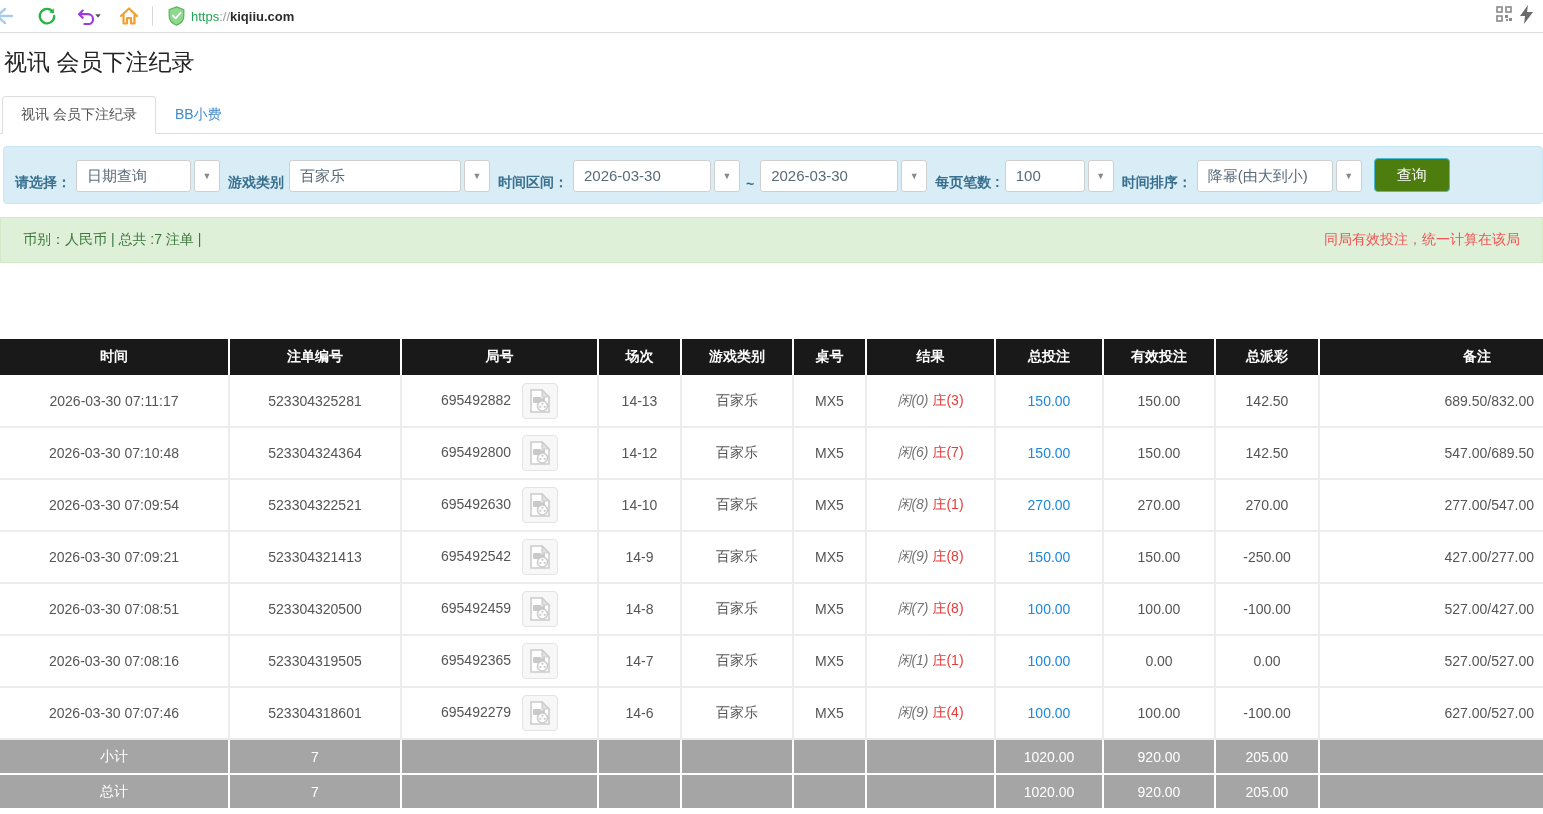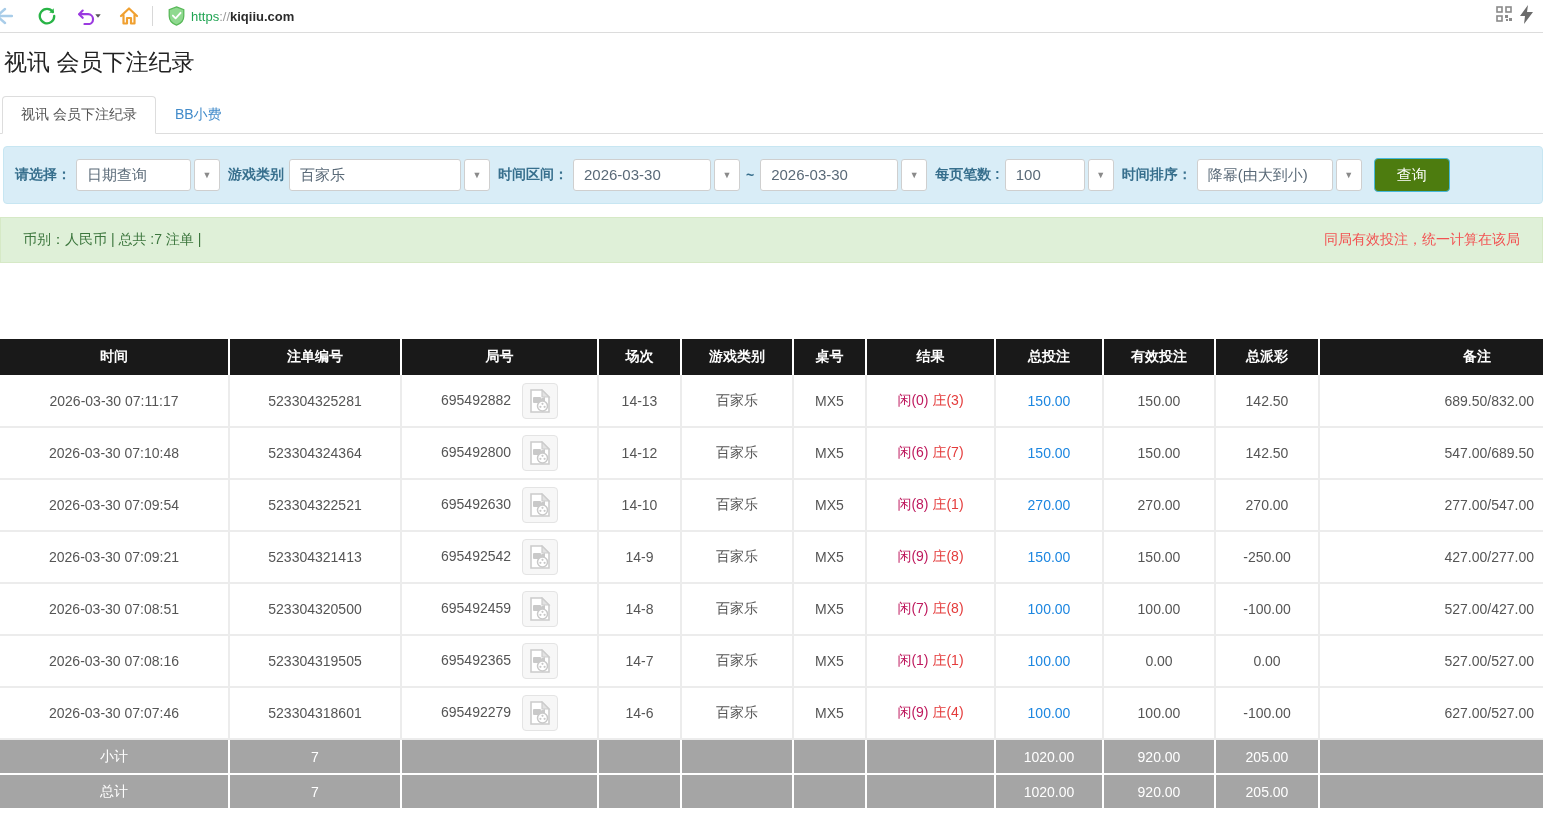--- a/index.html
+++ b/index.html
@@ -22,21 +22,21 @@
   .right-icos { display:flex; align-items:center; gap:8px; flex:0 0 auto; margin-left:4px; }
   
   .page-title { margin:16px 0 0 4px; font-size:23px; line-height:27px; color:#222; }
   .tabs { display:flex; margin-top:20px; border-bottom:1px solid #ddd; padding-left:2px; font-size:14px; }
   .tab { padding:9px 18px; cursor:pointer; margin-bottom:-1px; }
   .tab.active { color:#555; background:#fff; border:1px solid #ddd; border-bottom:1px solid #fff; border-radius:4px 4px 0 0; }
   .tab.inactive { color:#428bca; border:1px solid transparent; }
   
   .filter-bar {
     margin:12px 0 0 3px; background:#d9edf7; border:1px solid #c7e6f2; border-radius:4px;
-    padding:11px 8px; display:flex; align-items:center; white-space:nowrap; overflow:hidden;
+    padding:11px 8px; display:flex; align-items:flex-end; white-space:nowrap; overflow:hidden;
     font-size:14px;
   }
   .flabel { font-weight:bold; color:#376f8d; margin:0 5px 0 8px; flex:0 0 auto; }
   .combo { display:inline-flex; flex:0 0 auto; height:32px; }
   .combo .text {
     background:#fff; border:1px solid #cfcfcf; border-radius:3px; padding:0 10px;
     line-height:30px; color:#5a6a78; font-size:15px; overflow:hidden; cursor:pointer;
   }
   .combo .arrow {
     width:26px; background:#fff; border:1px solid #cfcfcf; border-radius:3px; margin-left:3px;
@@ -66,21 +66,21 @@
     height:52px; text-align:center; color:#555; background:#fff;
     border-right:2px solid #ececec; border-bottom:2px solid #ececec; padding:0 4px;
     overflow:hidden; white-space:nowrap;
   }
   .bet-table tbody td:last-child { border-right:none; text-align:right; padding-right:9px; }
   .bet-table tfoot td {
     height:35px; text-align:center; color:#fff; background:#a5a5a5; font-size:14px;
     border-right:2px solid #fff; border-bottom:2px solid #fff; padding:0 4px;
   }
   .bet-table tfoot td:last-child { border-right:none; }
-  .res-player { color:#be185d; }
+  .res-player { color:#737373;font-style:italic; }
   .res-banker { color:#e43b3b; }
   .bet-link { color:#1c86e0; cursor:pointer; }
   .neg { color:#ed1c24; }
   .video-btn {
     display:inline-flex; align-items:center; justify-content:center;
     width:36px; height:36px; background:#f7f7f7; border:1px solid #e4e4e4; border-radius:4px;
     margin-left:7px; vertical-align:middle; cursor:pointer;
   }
 </style>
 </head>

